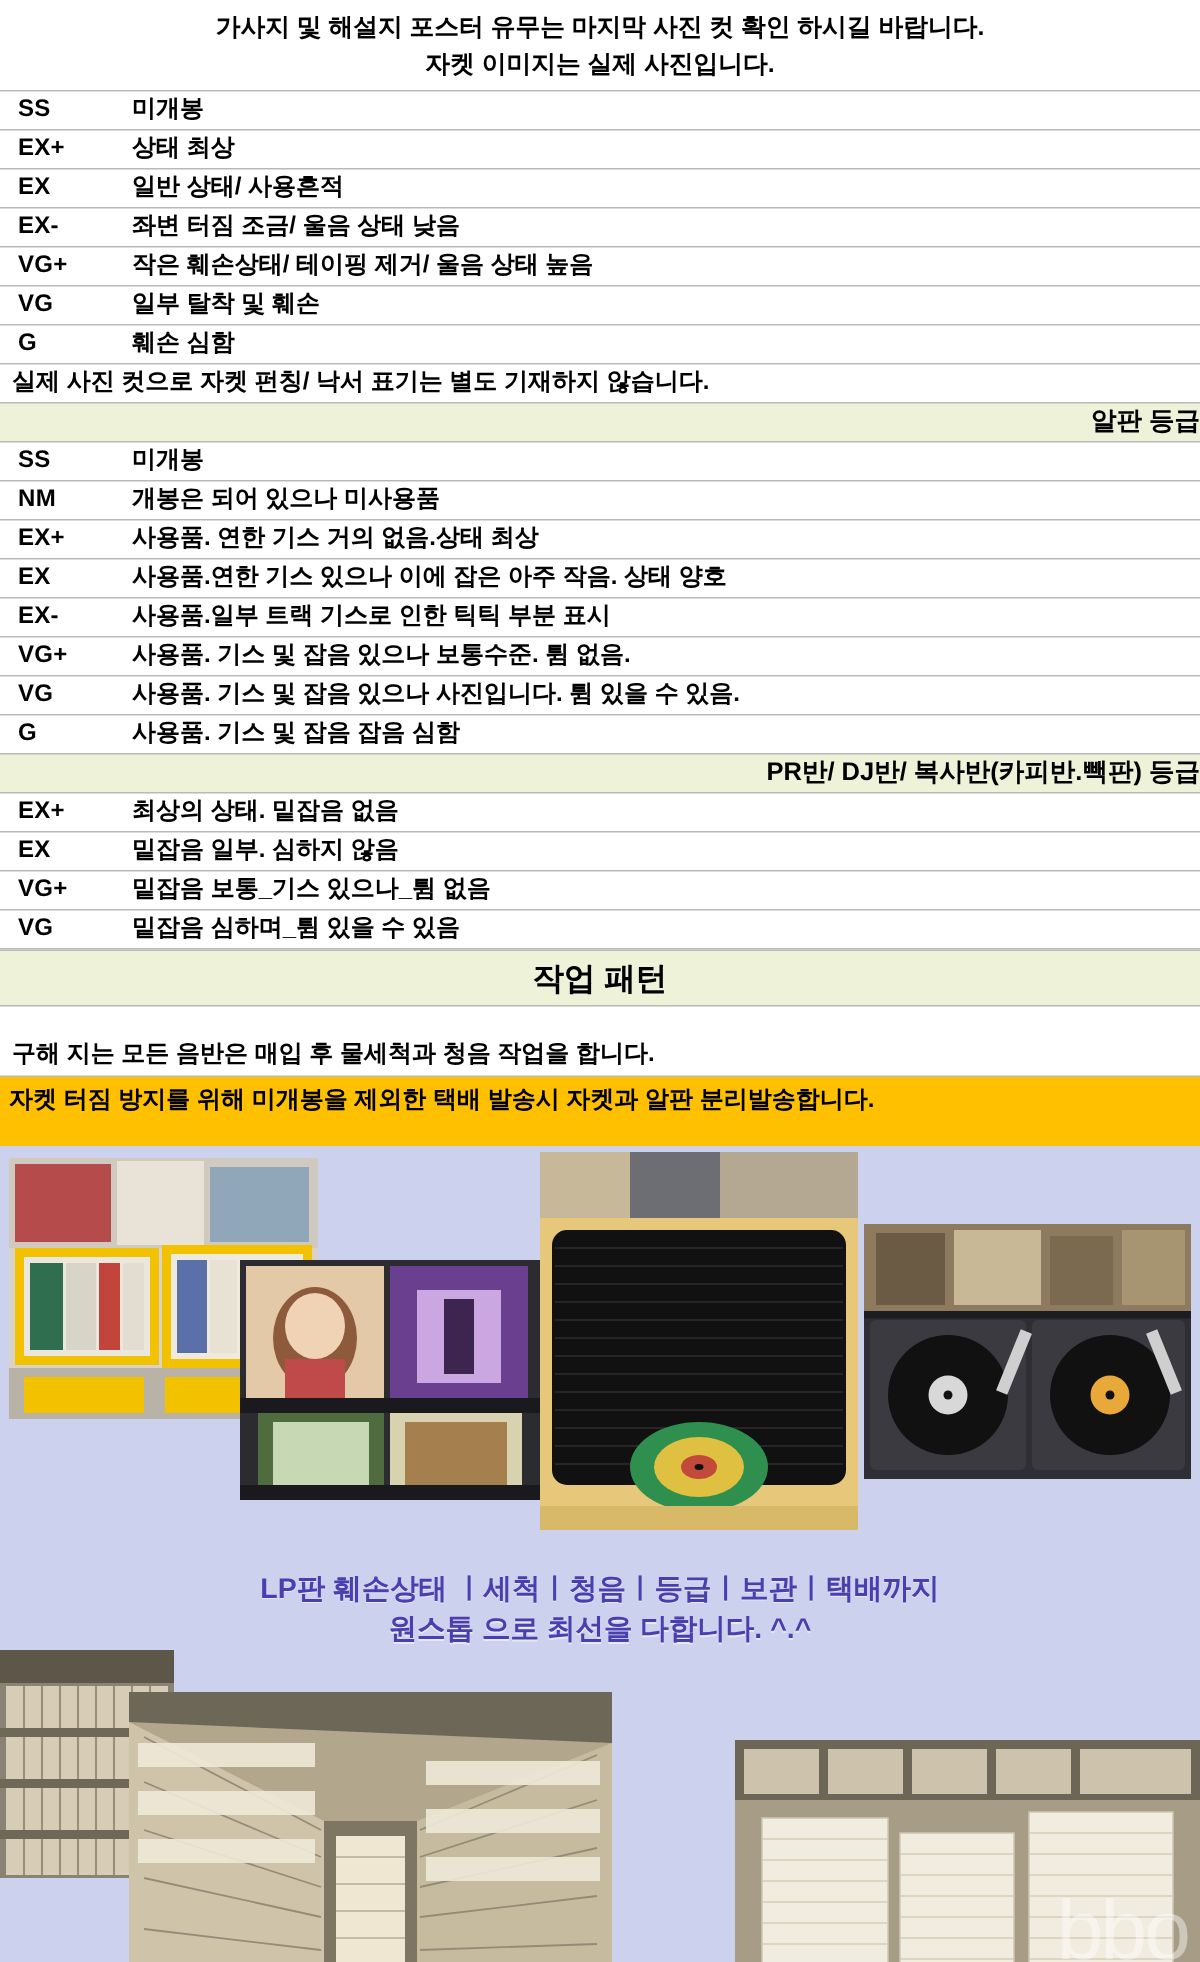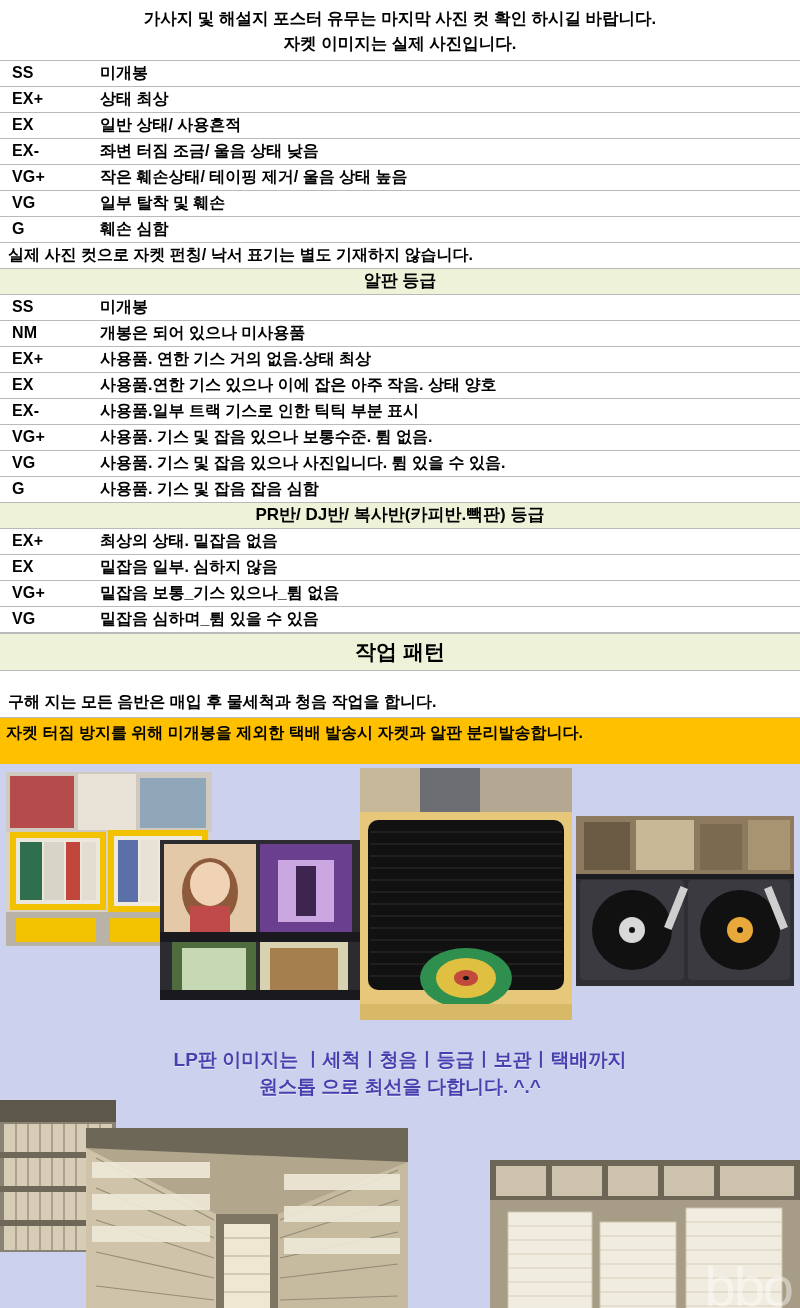--- a/index.html
+++ b/index.html
@@ -37,38 +37,38 @@
     width: 100%;
     border-collapse: collapse;
     table-layout: fixed;
   }
   .table tr { height: 26px; }
   .table td {
     border-top: 1px solid #b9b9b9;
     border-bottom: 1px solid #b9b9b9;
     font-size: 16px;
     font-weight: bold;
-    padding: 0 12px;
+    padding: 0 0;
     vertical-align: middle;
     line-height: 1.1;
   }
   td.code {
     width: 72px;
     padding-left: 12px;
     letter-spacing: 0.2px;
   }
   td.desc { padding-left: 4px; }
 
   .fullrow td {
     padding-left: 8px;
   }
 
   .section-head td {
     background: #eef2d8;
-    text-align: center;
+    text-align: right;
     font-size: 17px;
     font-weight: bold;
     padding: 3px 0;
     border-top: 1px solid #b9b9b9;
     border-bottom: 1px solid #b9b9b9;
   }
 
   .sectionband {
     background: #eef2d8;
     text-align: center;
@@ -340,21 +340,21 @@
         <circle cx="164" cy="114" r="40" fill="#111"></circle>
         <circle cx="164" cy="114" r="13" fill="#e8a93a"></circle>
         <circle cx="164" cy="114" r="3" fill="#111"></circle>
         <rect x="96" y="70" width="8" height="44" fill="#cfcfcf" transform="rotate(22 100 92)"></rect>
         <rect x="196" y="70" width="8" height="44" fill="#cfcfcf" transform="rotate(-22 200 92)"></rect>
         <rect x="0" y="58" width="218" height="5" fill="#1d1d21"></rect>
       </svg>
     </div>
 
     <div class="tagline">
-      <div>LP판 이미지는 ㅣ세척ㅣ청음ㅣ등급ㅣ보관ㅣ택배까지</div>
+      <div>LP판 훼손상태 ㅣ세척ㅣ청음ㅣ등급ㅣ보관ㅣ택배까지</div>
       <div>원스톱 으로 최선을 다합니다. ^.^</div>
     </div>
 
     <div class="ph" style="left:0px; top:336px; width:116px; height:152px; z-index:15;">
       <svg class="inner" viewBox="0 0 116 152" preserveAspectRatio="none">
         <rect width="116" height="152" fill="#8a8374"></rect>
         <rect x="0" y="0" width="116" height="22" fill="#5d5749"></rect>
         <g fill="#d7cdb6">
           <rect x="4" y="24" width="108" height="28"></rect>
           <rect x="4" y="58" width="108" height="28"></rect>

